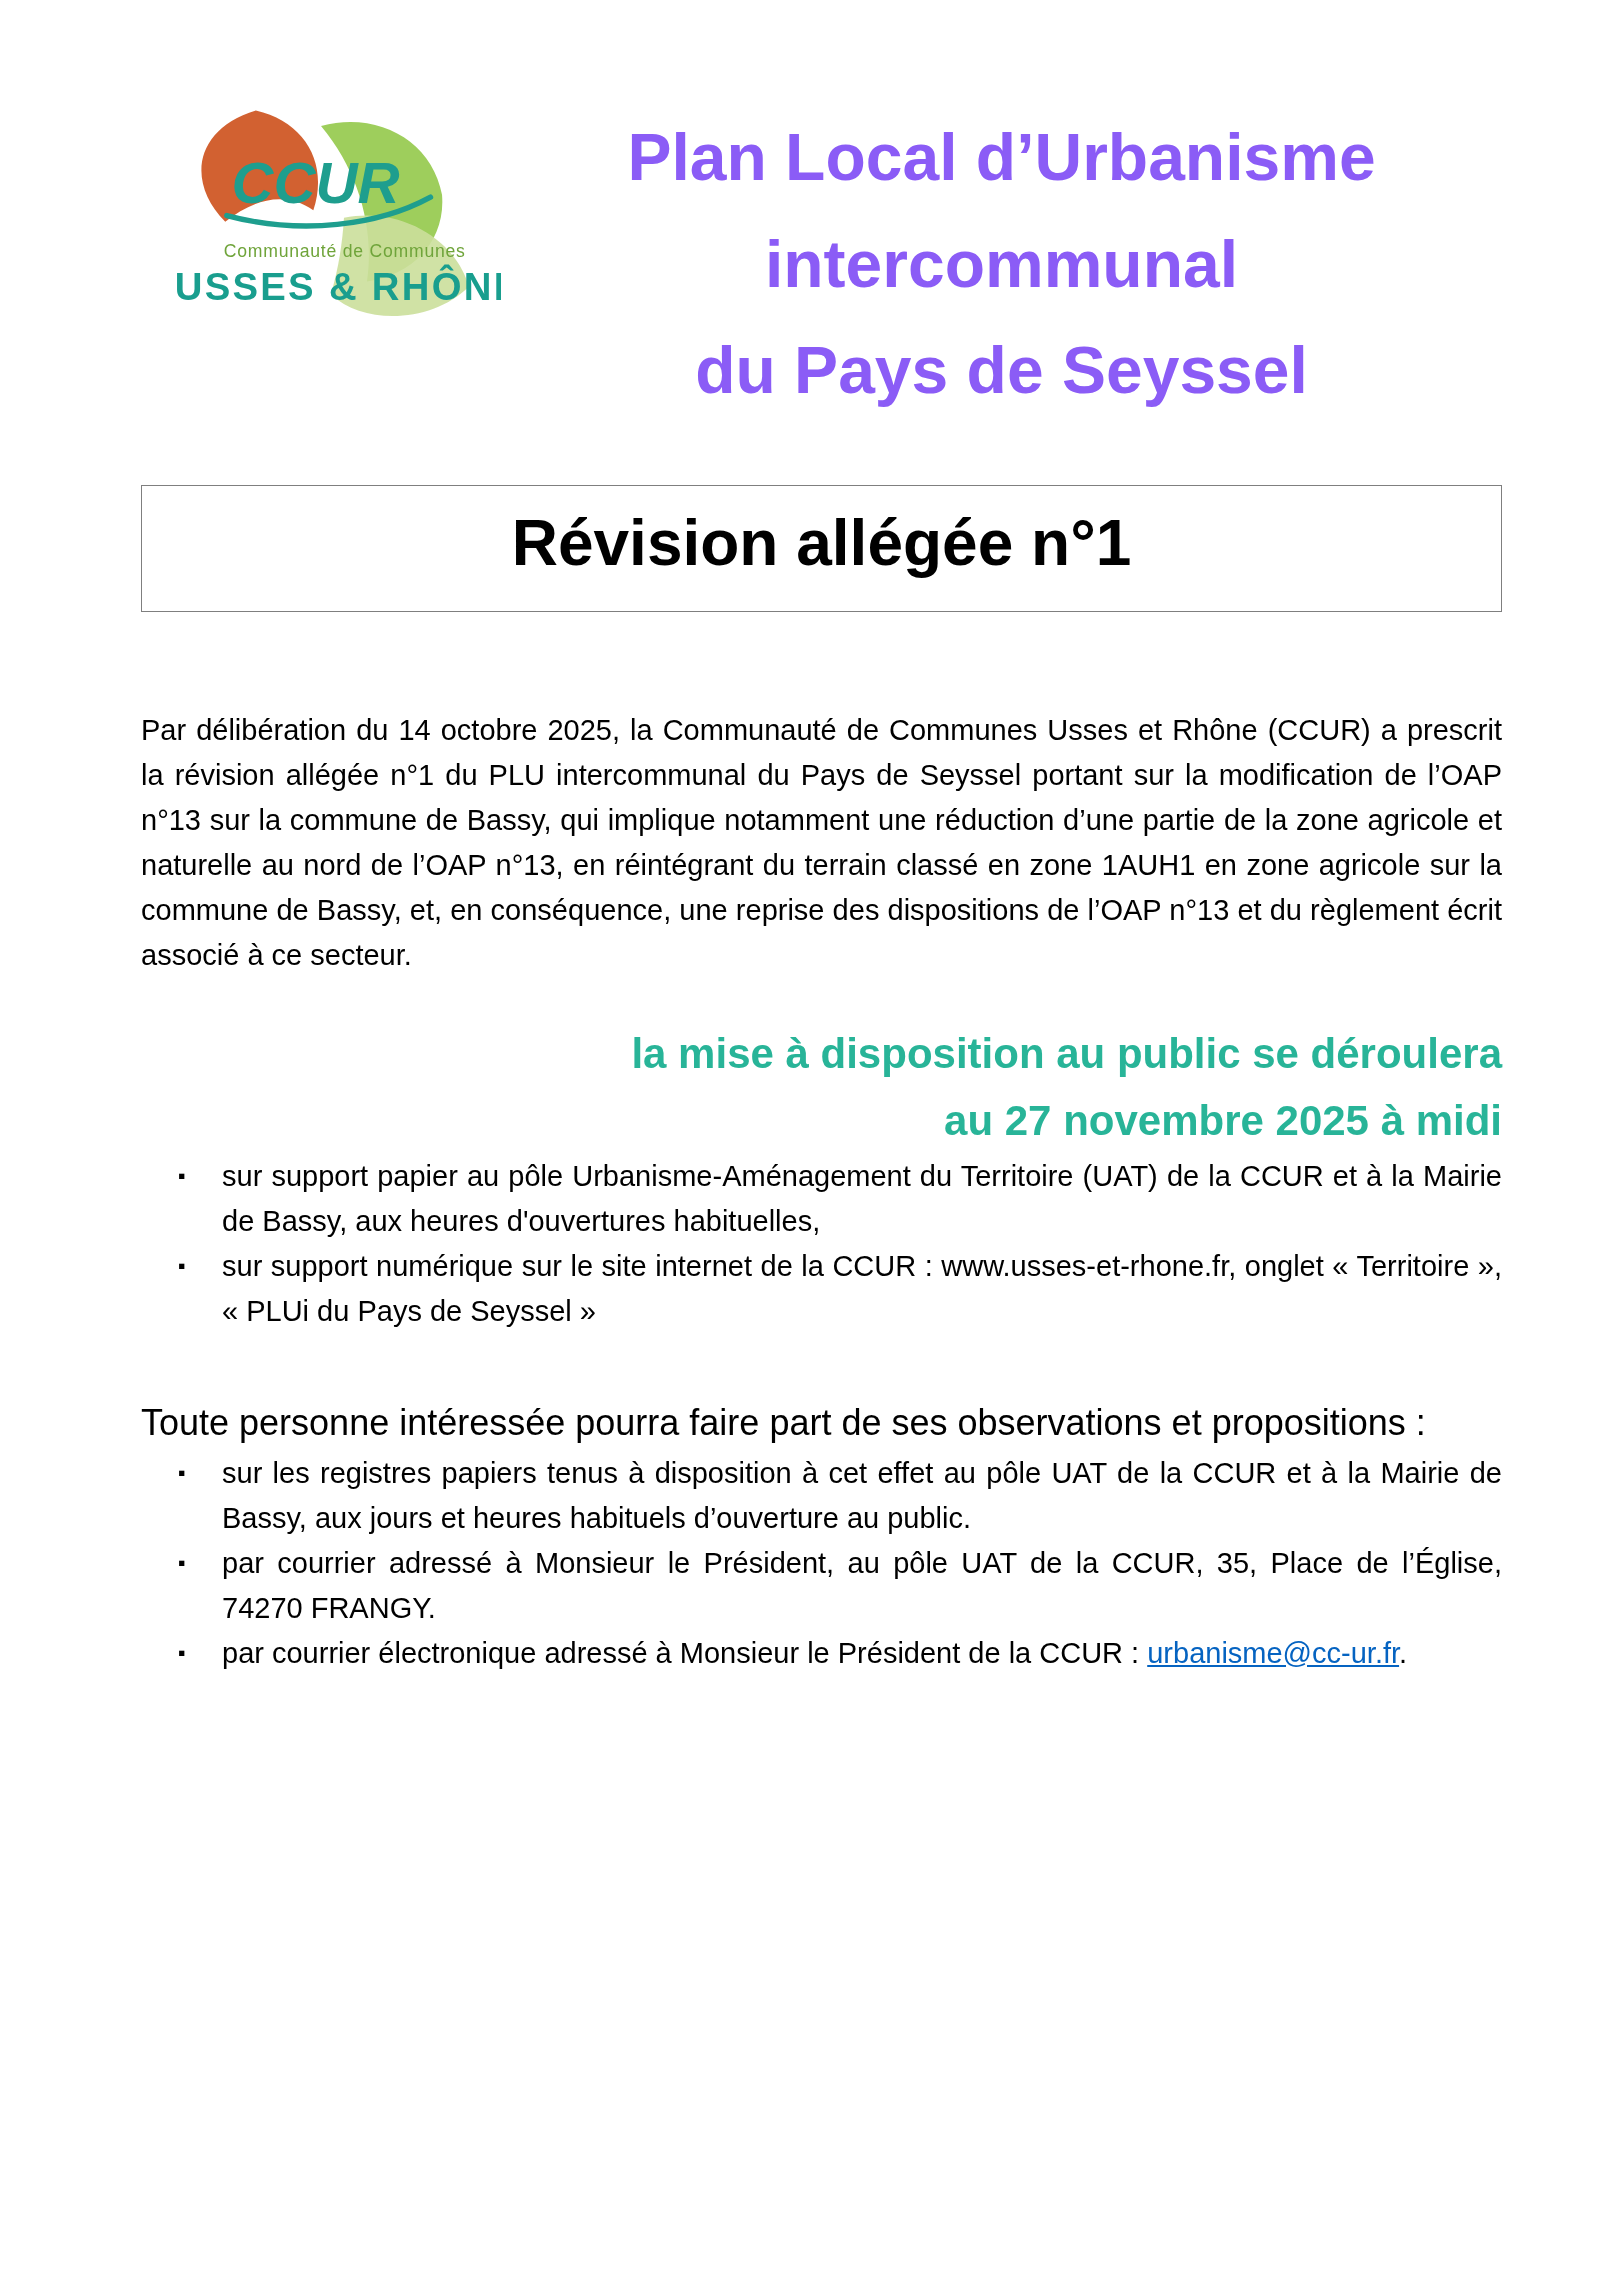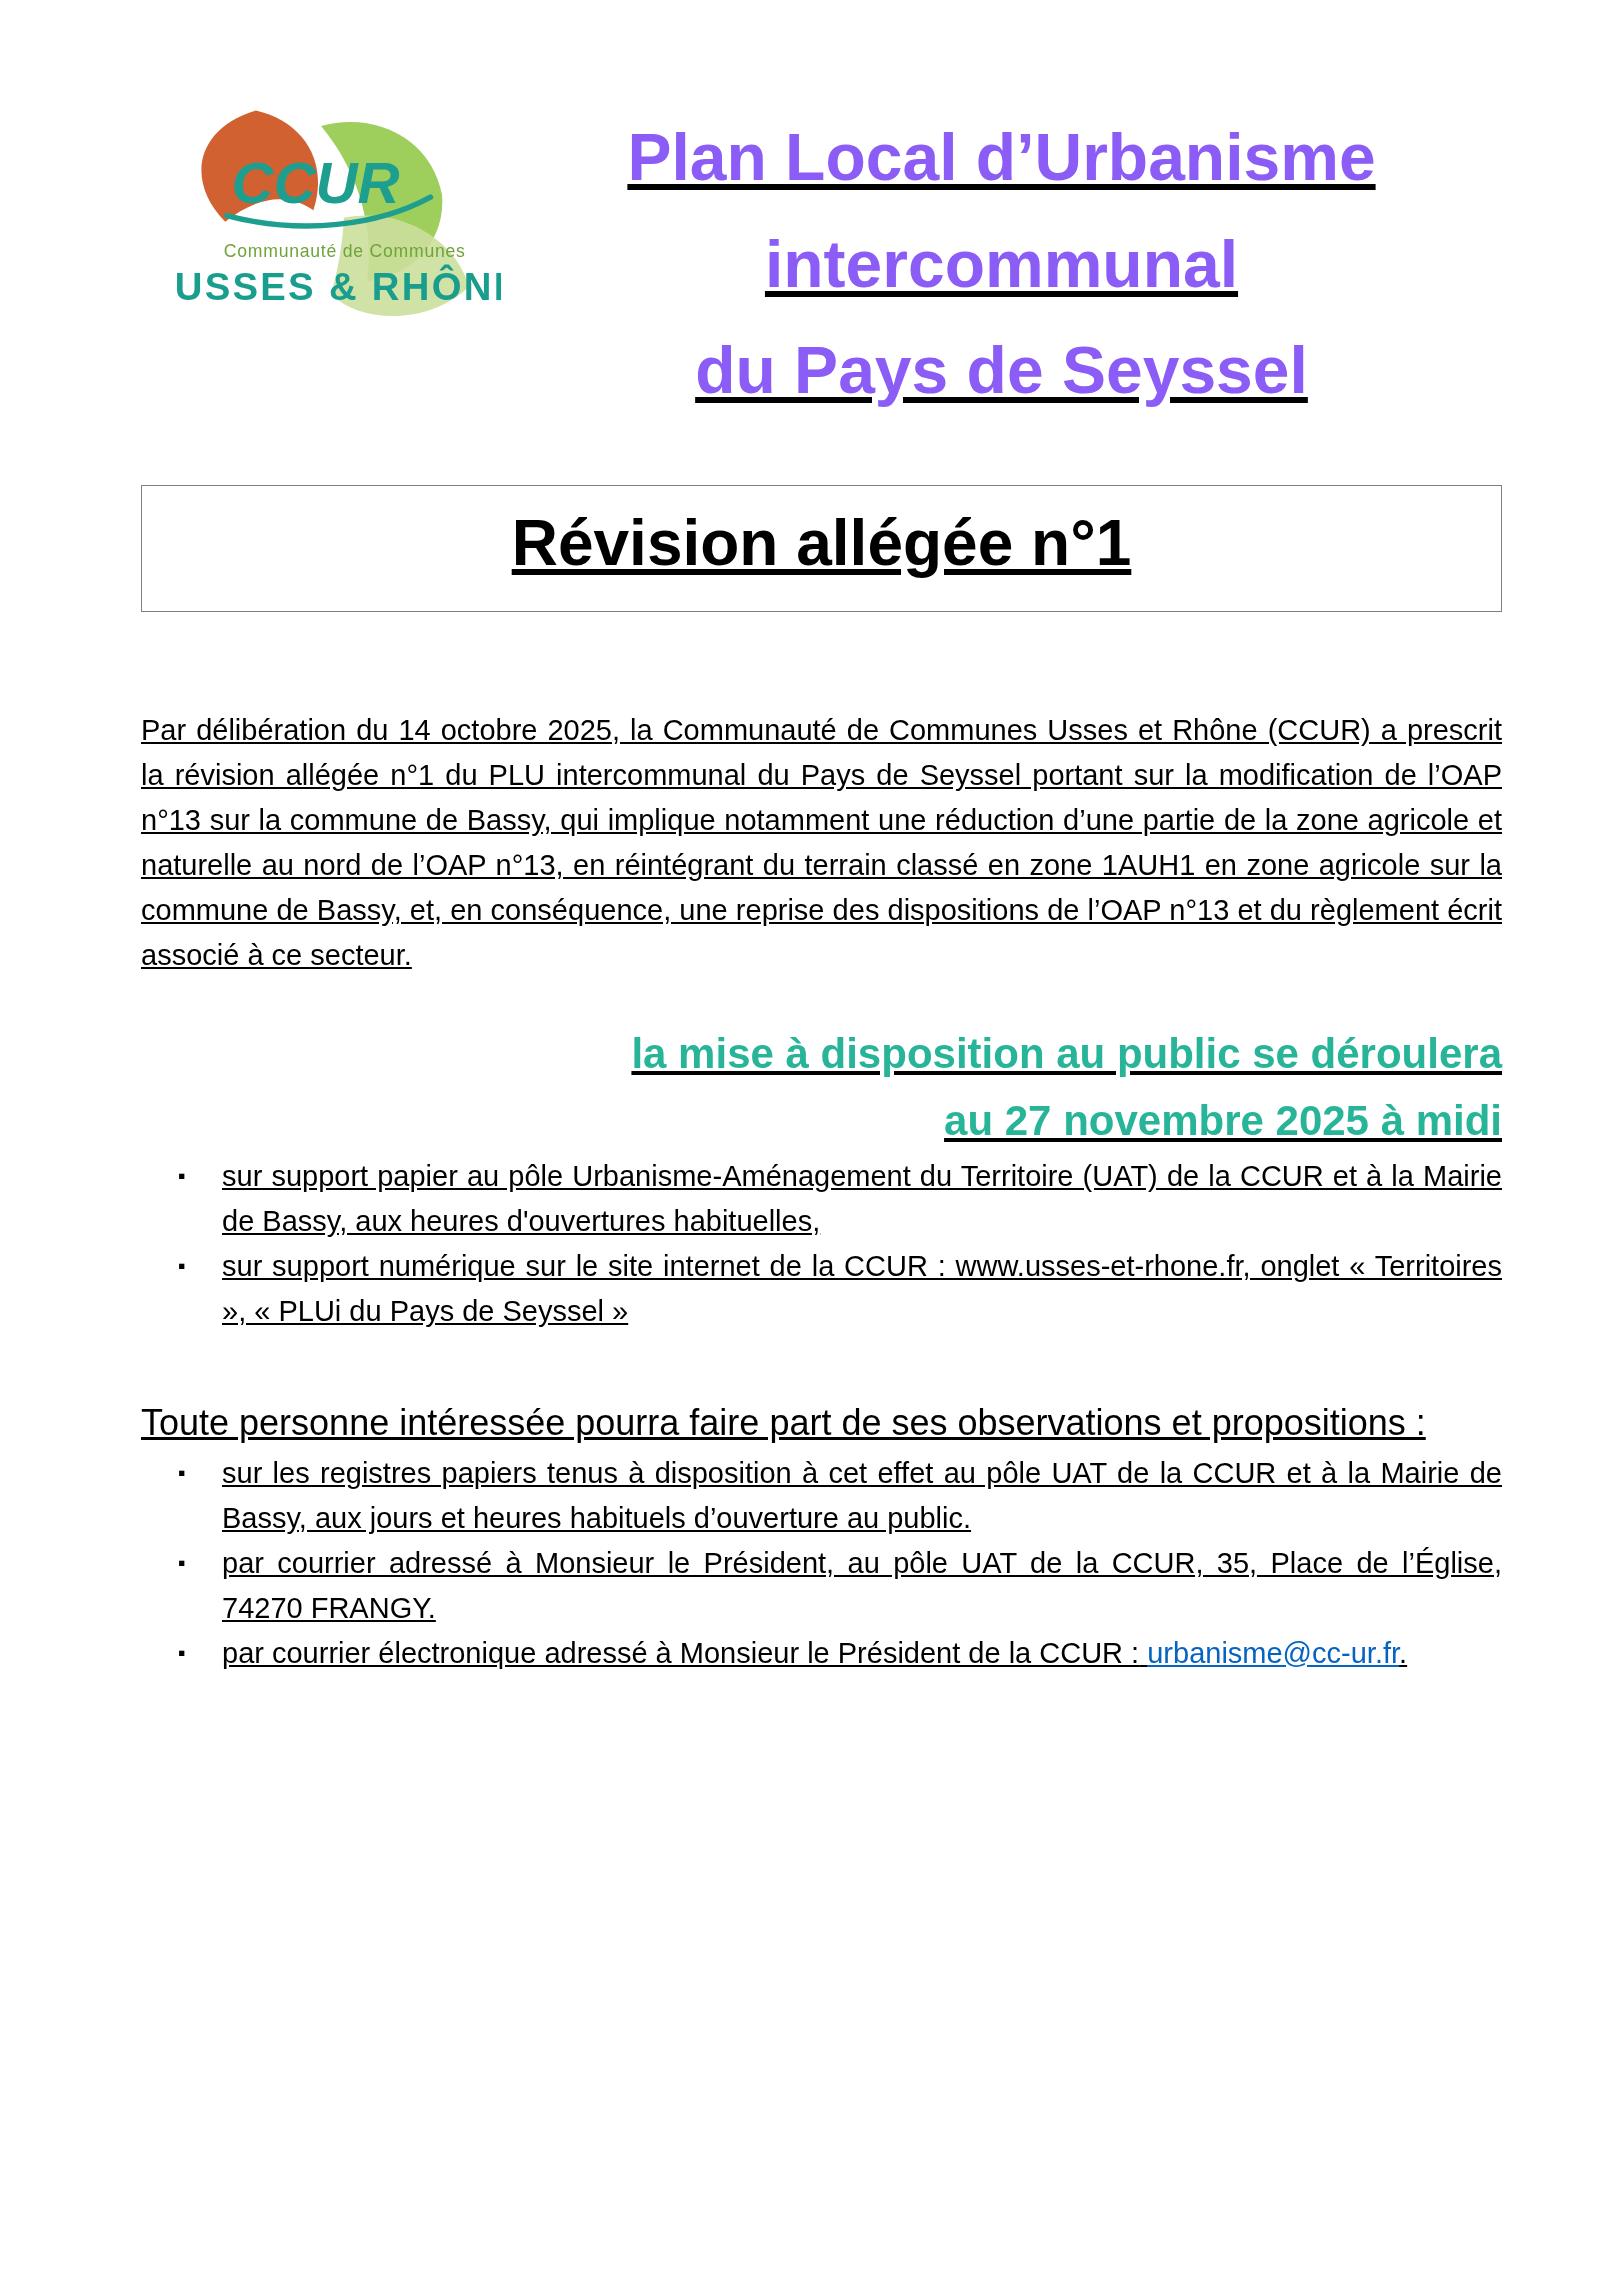--- a/index.html
+++ b/index.html
@@ -8,21 +8,20 @@
     width: 1624px;
     height: 2295px;
     background: #ffffff;
     color: #000000;
     font-family: "Liberation Sans", sans-serif;
   }
   .page {
     width: 100%;
     height: 100%;
     padding: 99px 122px 0 141px;
-    text-decoration: underline;
   }
   .header {
     display: flex;
     align-items: flex-start;
   }
   .logo {
     flex: 0 0 360px;
     width: 360px;
   }
   .title {
@@ -123,21 +122,21 @@
   <div class="teal-heading">
     <div>la mise à disposition au public se déroulera</div>
     <div>au 27 novembre 2025 à midi</div>
   </div>
 
   <ul class="bullets list-1">
     <li>
       <span>sur support papier au pôle Urbanisme-Aménagement du Territoire (UAT) de la CCUR et à la Mairie de Bassy, aux heures d'ouvertures habituelles,</span>
     </li>
     <li>
-      <span>sur support numérique sur le site internet de la CCUR : www.usses-et-rhone.fr, onglet « Territoires », « PLUi du Pays de Seyssel »</span>
+      <span>sur support numérique sur le site internet de la CCUR : www.usses-et-rhone.fr, onglet « Territoire », « PLUi du Pays de Seyssel »</span>
     </li>
   </ul>
 
   <p class="observations-intro">Toute personne intéressée pourra faire part de ses observations et propositions :</p>
 
   <ul class="bullets list-2">
     <li>
       <span>sur les registres papiers tenus à disposition à cet effet au pôle UAT de la CCUR et à la Mairie de Bassy, aux jours et heures habituels d’ouverture au public.</span>
     </li>
     <li>

